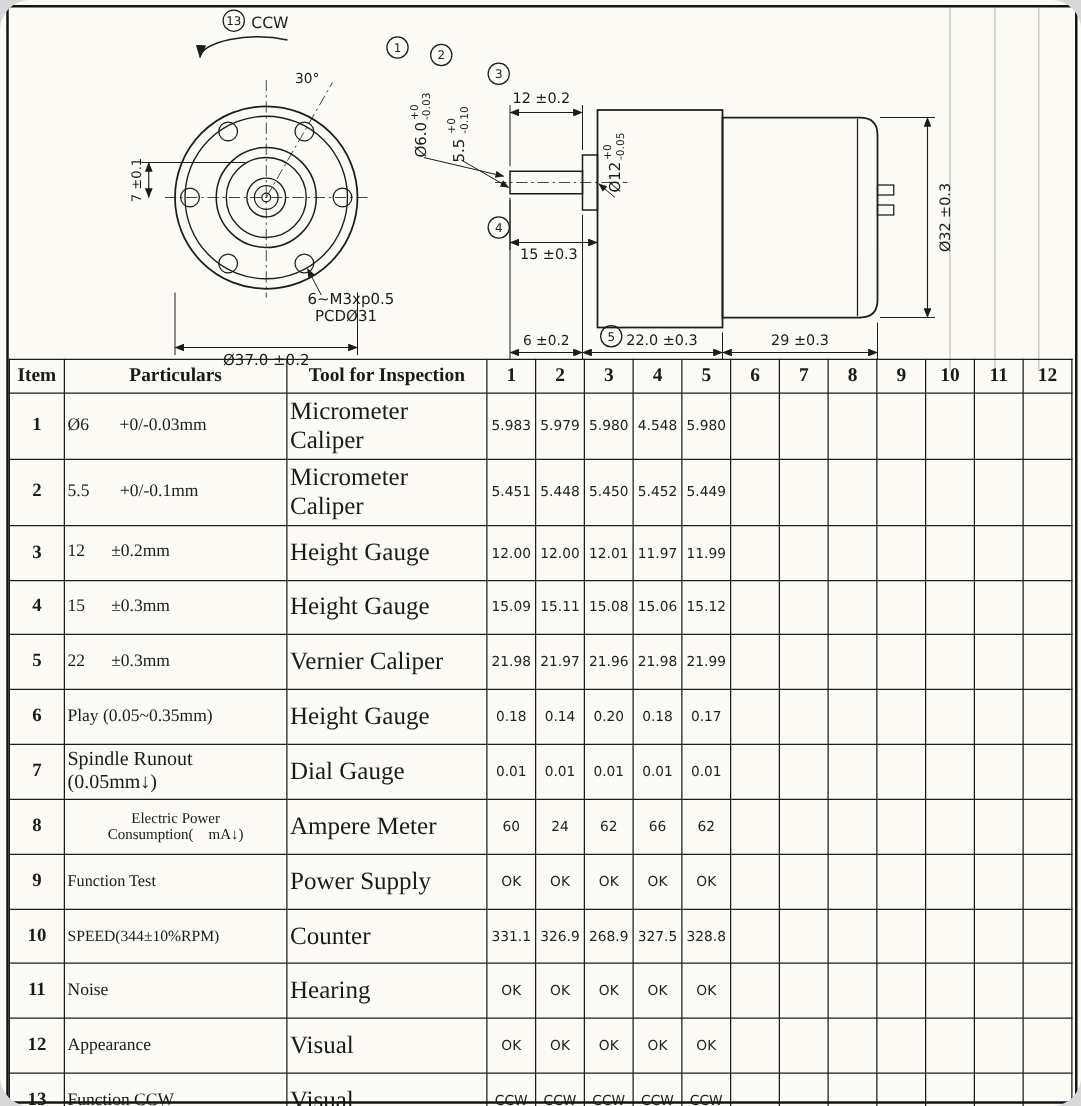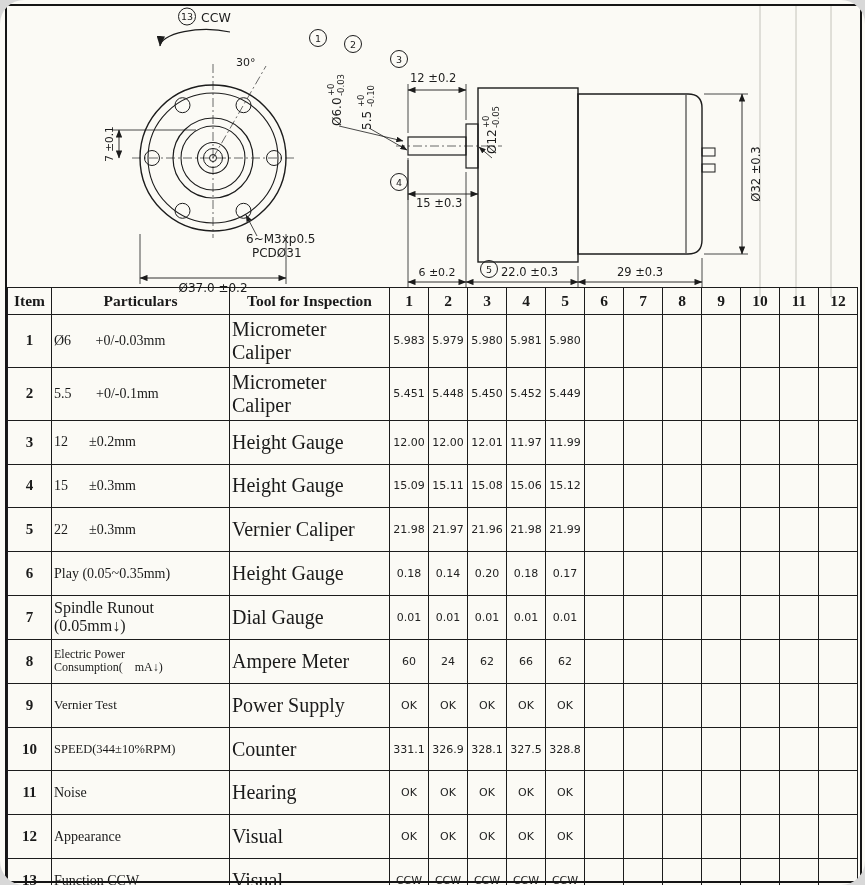--- a/index.html
+++ b/index.html
@@ -14,21 +14,21 @@
   .insp-table thead tr{height:27px;}
   .insp-table tbody tr{height:39px;}
   col.c-item{width:44px;} col.c-part{width:178px;} col.c-tool{width:160px;}
   th.c-item,th.c-part,th.c-tool,th.c-val{font-weight:bold;font-size:15.5px;text-align:center;
       font-family:"Liberation Serif",serif;}
   .cell-item{font-size:15px;font-weight:bold;text-align:center;font-family:"Liberation Serif",serif;}
   .cell-part{font-size:14px;text-align:left;padding-left:5px;white-space:pre-line;line-height:1.15;margin-left:12px;}
   .cell-tool{font-size:20px;text-align:left;padding-left:5px;}
   .cell-val{font-size:11px;text-align:center;font-family:"DejaVu Sans",sans-serif;color:#222;}
   tbody tr:nth-child(7) .cell-part{font-size:16px;}
-  tbody tr:nth-child(8) .cell-part{font-size:12px;}
+  tbody tr:nth-child(8) .cell-part{font-size:12px;text-align:center;}
   tbody tr:nth-child(9) .cell-part{font-size:13px;}
   tbody tr:nth-child(10) .cell-part{font-size:12.5px;font-family:Liberation Serif, serif;}
 </style>
 </head>
 <body>
 
 <div class="sheet">
 
   <div class="drawing-wrap">
   <svg width="865" height="297" viewBox="0 0 865 297">
@@ -203,21 +203,21 @@
         </tr>
     </thead>
     <tbody>
         <tr>
           <td class="c-item cell-item">1</td>
           <td class="c-part cell-part">Ø6&nbsp;&nbsp;&nbsp;&nbsp;&nbsp;&nbsp;&nbsp;+0/-0.03mm</td>
           <td class="c-tool cell-tool">Micrometer Caliper</td>
           <td class="c-val cell-val">5.983</td>
           <td class="c-val cell-val">5.979</td>
           <td class="c-val cell-val">5.980</td>
-          <td class="c-val cell-val">5.981</td>
+          <td class="c-val cell-val">4.548</td>
           <td class="c-val cell-val">5.980</td>
           <td class="c-val cell-val"></td>
           <td class="c-val cell-val"></td>
           <td class="c-val cell-val"></td>
           <td class="c-val cell-val"></td>
           <td class="c-val cell-val"></td>
           <td class="c-val cell-val"></td>
           <td class="c-val cell-val"></td>
         </tr>
         <tr>
@@ -336,42 +336,42 @@
           <td class="c-val cell-val"></td>
           <td class="c-val cell-val"></td>
           <td class="c-val cell-val"></td>
           <td class="c-val cell-val"></td>
           <td class="c-val cell-val"></td>
           <td class="c-val cell-val"></td>
           <td class="c-val cell-val"></td>
         </tr>
         <tr>
           <td class="c-item cell-item">9</td>
-          <td class="c-part cell-part">Vernier Test</td>
+          <td class="c-part cell-part">Function Test</td>
           <td class="c-tool cell-tool">Power Supply</td>
           <td class="c-val cell-val">OK</td>
           <td class="c-val cell-val">OK</td>
           <td class="c-val cell-val">OK</td>
           <td class="c-val cell-val">OK</td>
           <td class="c-val cell-val">OK</td>
           <td class="c-val cell-val"></td>
           <td class="c-val cell-val"></td>
           <td class="c-val cell-val"></td>
           <td class="c-val cell-val"></td>
           <td class="c-val cell-val"></td>
           <td class="c-val cell-val"></td>
           <td class="c-val cell-val"></td>
         </tr>
         <tr>
           <td class="c-item cell-item">10</td>
           <td class="c-part cell-part">SPEED(344±10%RPM)</td>
           <td class="c-tool cell-tool">Counter</td>
           <td class="c-val cell-val">331.1</td>
           <td class="c-val cell-val">326.9</td>
-          <td class="c-val cell-val">328.1</td>
+          <td class="c-val cell-val">268.9</td>
           <td class="c-val cell-val">327.5</td>
           <td class="c-val cell-val">328.8</td>
           <td class="c-val cell-val"></td>
           <td class="c-val cell-val"></td>
           <td class="c-val cell-val"></td>
           <td class="c-val cell-val"></td>
           <td class="c-val cell-val"></td>
           <td class="c-val cell-val"></td>
           <td class="c-val cell-val"></td>
         </tr>

